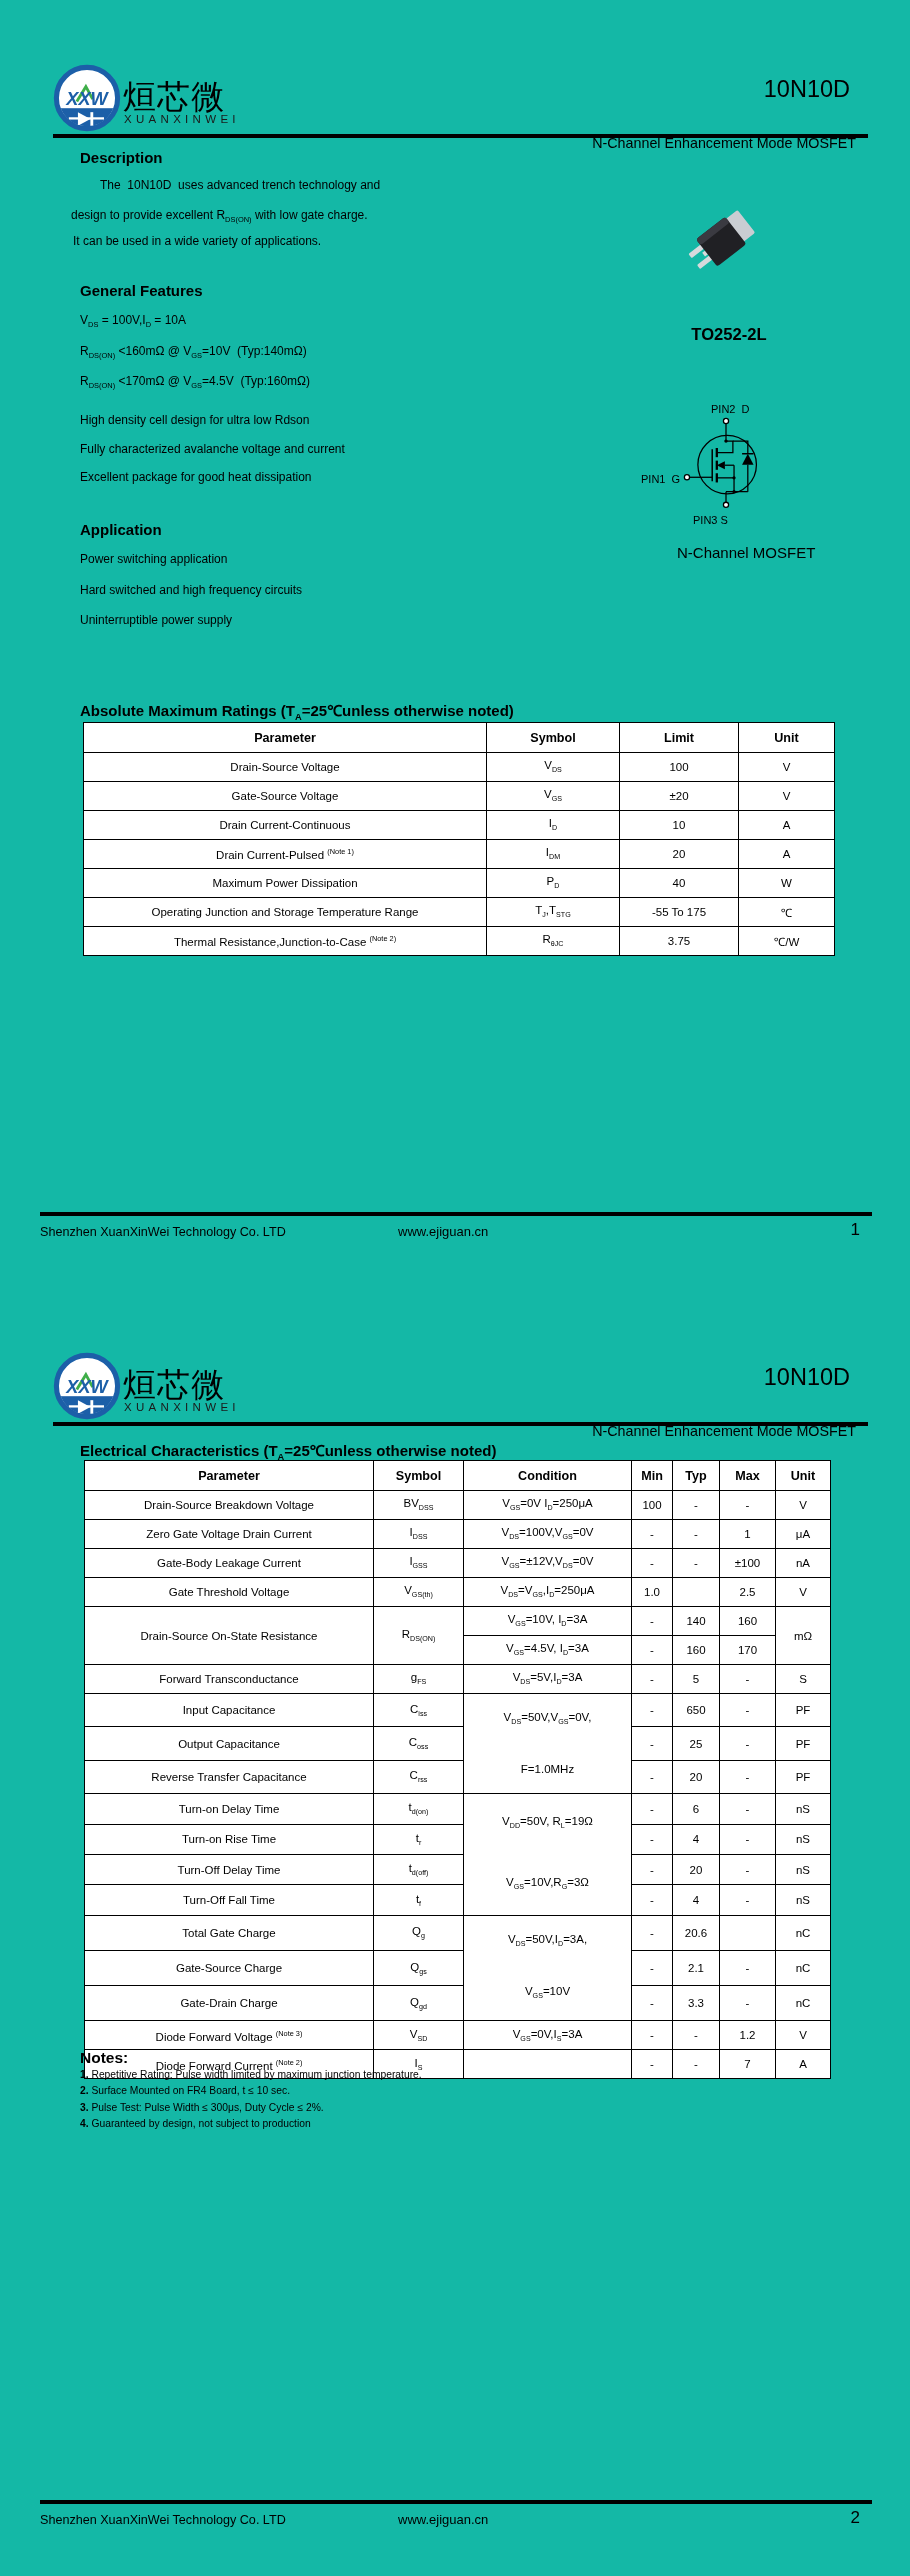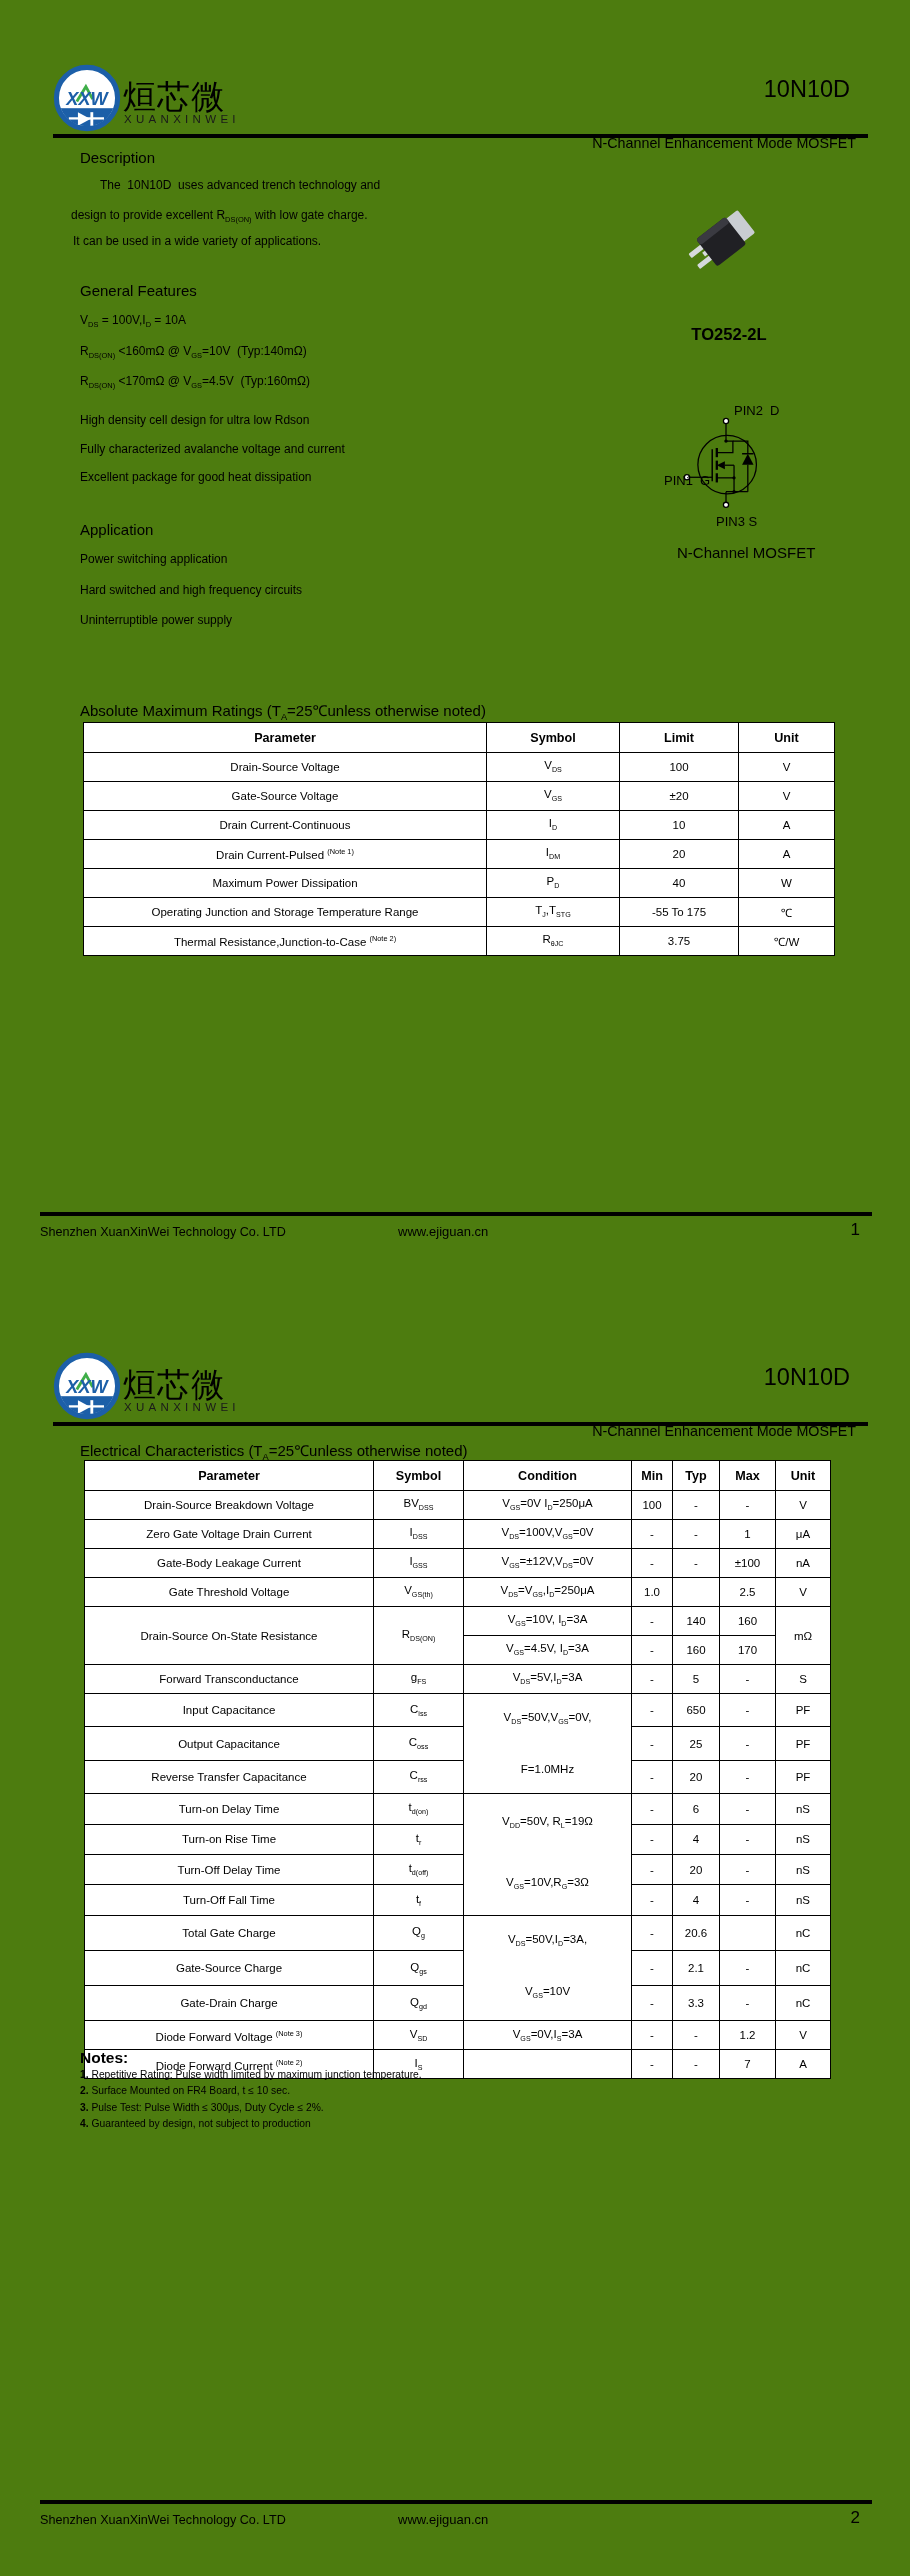--- a/index.html
+++ b/index.html
@@ -1,32 +1,32 @@
 <!DOCTYPE html>
 <html style="font-size:9.2px"><head>
 <meta charset="utf-8">
 <style>
   html,body{margin:0;padding:0;background:#ffffff;}
   body{width:910px;height:2576px;font-family:"Liberation Sans",sans-serif;color:#000;}
-  .canvas{position:relative;width:910px;height:2576px;background:#4d7c0f;overflow:hidden;}
+  .canvas{position:relative;width:910px;height:2576px;background:#14b8a6;overflow:hidden;}
   .page{position:absolute;left:0;width:910px;height:1288px;}
   .abs{position:absolute;}
 
   
   .logo-zh{font-size:33px;font-weight:400;letter-spacing:1.1px;white-space:pre;}
   .logo-en{font-size:11.5px;letter-spacing:4.3px;color:#1a1a1a;white-space:pre;}
   .part-title{font-size:23.5px;font-weight:400;text-align:right;}
   .part-sub{font-size:14.3px;font-weight:400;text-align:right;margin-top:28px;}
   .hrule{background:#000;height:4px;}
 
   
-  .h-section{font-size:15px;font-weight:400;}
+  .h-section{font-size:15px;font-weight:700;}
   .txt{font-size:12px;line-height:1.25;white-space:pre-wrap;}
   .pkg-label{font-size:16.6px;font-weight:700;text-align:center;}
-  .pin-label{font-size:13px;white-space:pre;margin-left:23px;}
+  .pin-label{font-size:11px;white-space:pre;}
   .sym-caption{font-size:15px;}
 
   
   table.spec{border-collapse:collapse;table-layout:fixed;border:1.7px solid #000;background:#fff;}
   table.spec th,table.spec td{border:1.1px solid #000;font-size:11.5px;text-align:center;vertical-align:middle;padding:0 2.3px;overflow:hidden;}
   table.spec thead th{font-size:12.6px;font-weight:700;border-bottom:1.7px solid #000;}
   td.param{text-align:left;padding-left:8px;}
   sub{font-size:0.62em;}
   .note{font-size:0.64em;vertical-align:super;}
   .cond3{line-height:47px;}

